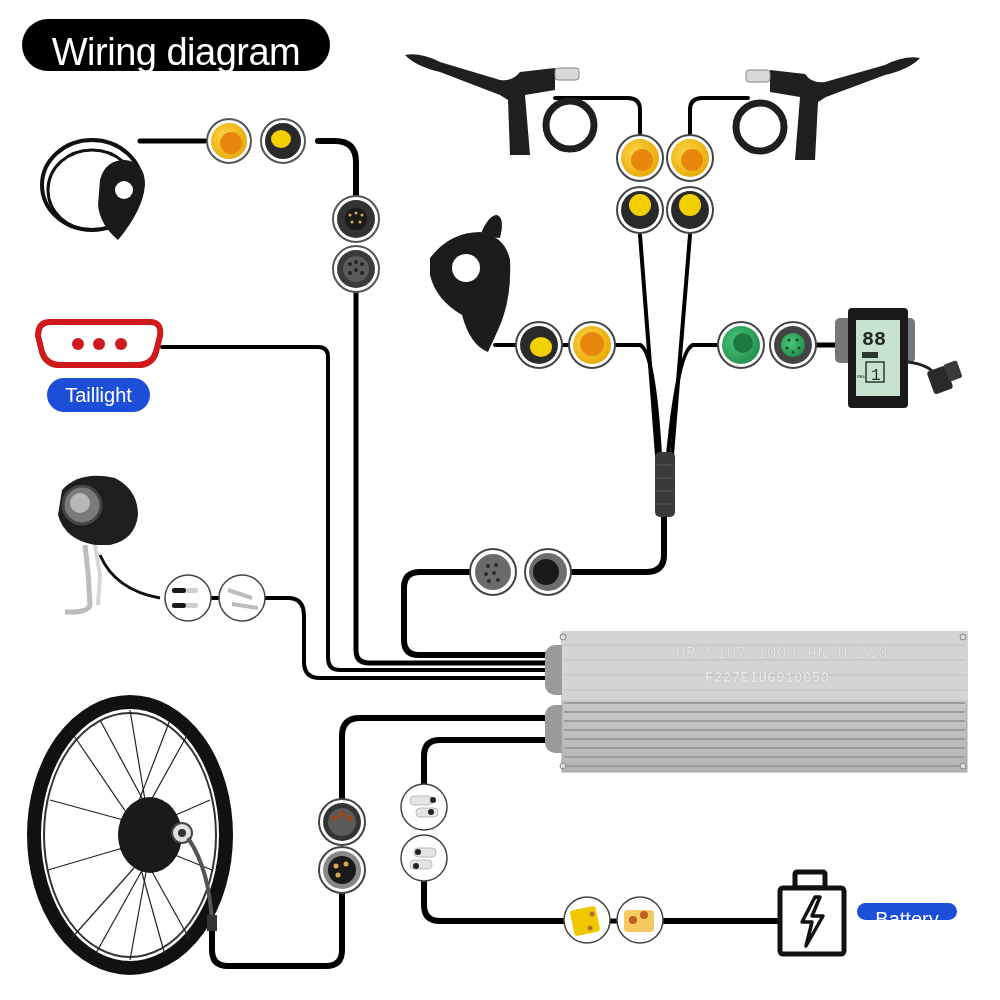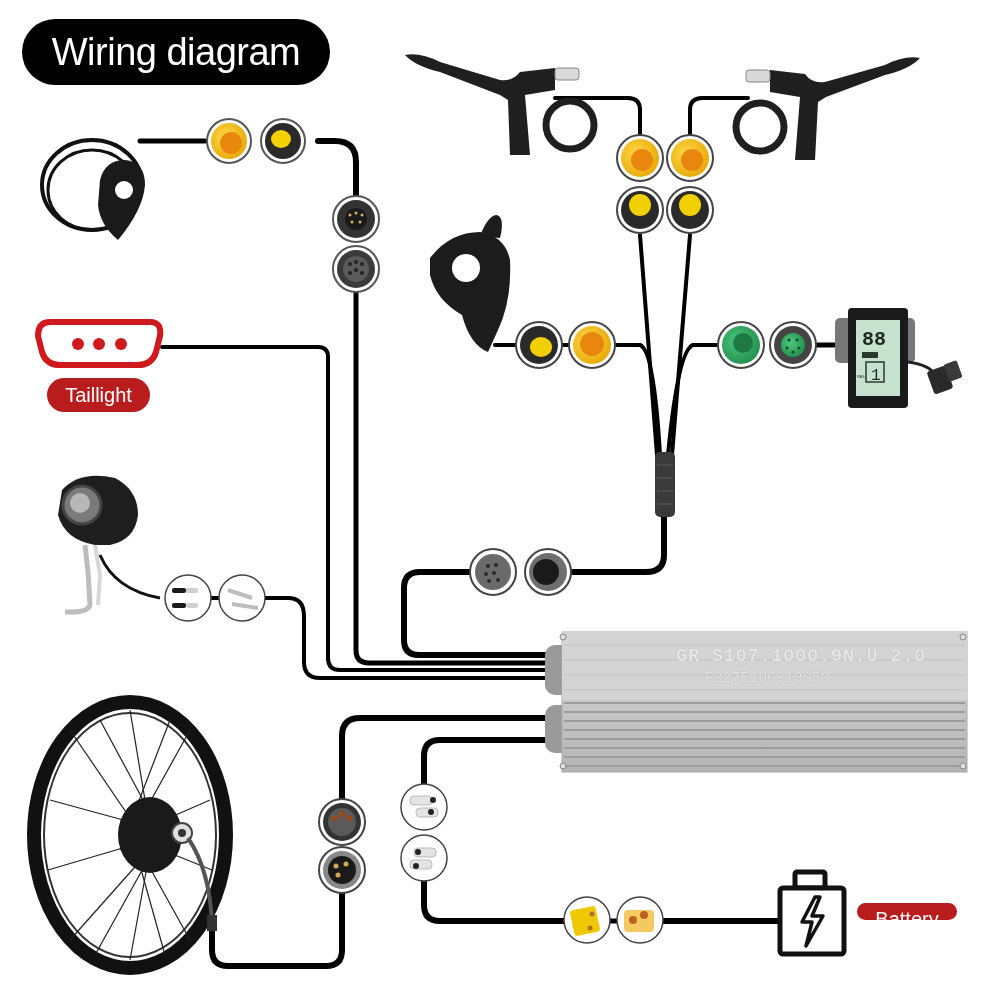--- a/index.html
+++ b/index.html
@@ -1,24 +1,24 @@
 <!DOCTYPE html>
 <html><head>
 <meta charset="utf-8">
 <style>
   html, body { margin: 0; padding: 0; background: #ffffff; }
   body { width: 1000px; height: 1000px; position: relative; overflow: hidden; font-family: "Liberation Sans", sans-serif; }
   #diagram { position: absolute; left: 0; top: 0; width: 1000px; height: 1000px; }
-  .title-pill { position: absolute; left: 22px; top: 19px; width: 308px; height: 66px; background: #000; border-radius: 33px; color: #fff; font-size: 38px; line-height: 66px; text-align: center; letter-spacing: -0.5px; }
-  .red-pill { position: absolute; background: #b91c1c; color: #fff; border-radius: 18px; font-size: 20px; text-align: center; }
+  .title-pill { position: absolute; left: 22px; top: 19px; width: 308px; height: 52px; background: #000; border-radius: 33px; color: #fff; font-size: 38px; line-height: 66px; text-align: center; letter-spacing: -0.5px; }
+  .red-pill { position: absolute; background: #1d4ed8; color: #fff; border-radius: 18px; font-size: 20px; text-align: center; }
   .taillight-label { left: 47px; top: 378px; width: 103px; height: 34px; line-height: 34px; }
   .battery-label { left: 857px; top: 903px; width: 100px; height: 17px; line-height: 33px; }
   .ctrl-text { position: absolute; color: #e6e6e6; font-family: "Liberation Mono", monospace; text-shadow: 0 0 1px #9a9a9a; }
-  .ctrl-model { left: 676px; top: 645px; font-size: 19px; letter-spacing: 0.5px; font-weight: bold; }
-  .ctrl-serial { left: 705px; top: 670px; font-size: 14px; letter-spacing: 0.5px; }
+  .ctrl-model { left: 676px; top: 645px; font-size: 16px; letter-spacing: 0.5px; }
+  .ctrl-serial { left: 705px; top: 670px; font-size: 14px; letter-spacing: 0.5px; font-weight: bold; }
 </style>
 </head>
 <body>
 
 <svg id="diagram" viewBox="0 0 1000 1000" xmlns="http://www.w3.org/2000/svg">
   <defs>
     <linearGradient id="silver" x1="0" y1="0" x2="0" y2="1">
       <stop offset="0" stop-color="#e4e4e4"></stop>
       <stop offset="0.5" stop-color="#c8c8c8"></stop>
       <stop offset="1" stop-color="#b4b4b4"></stop>

